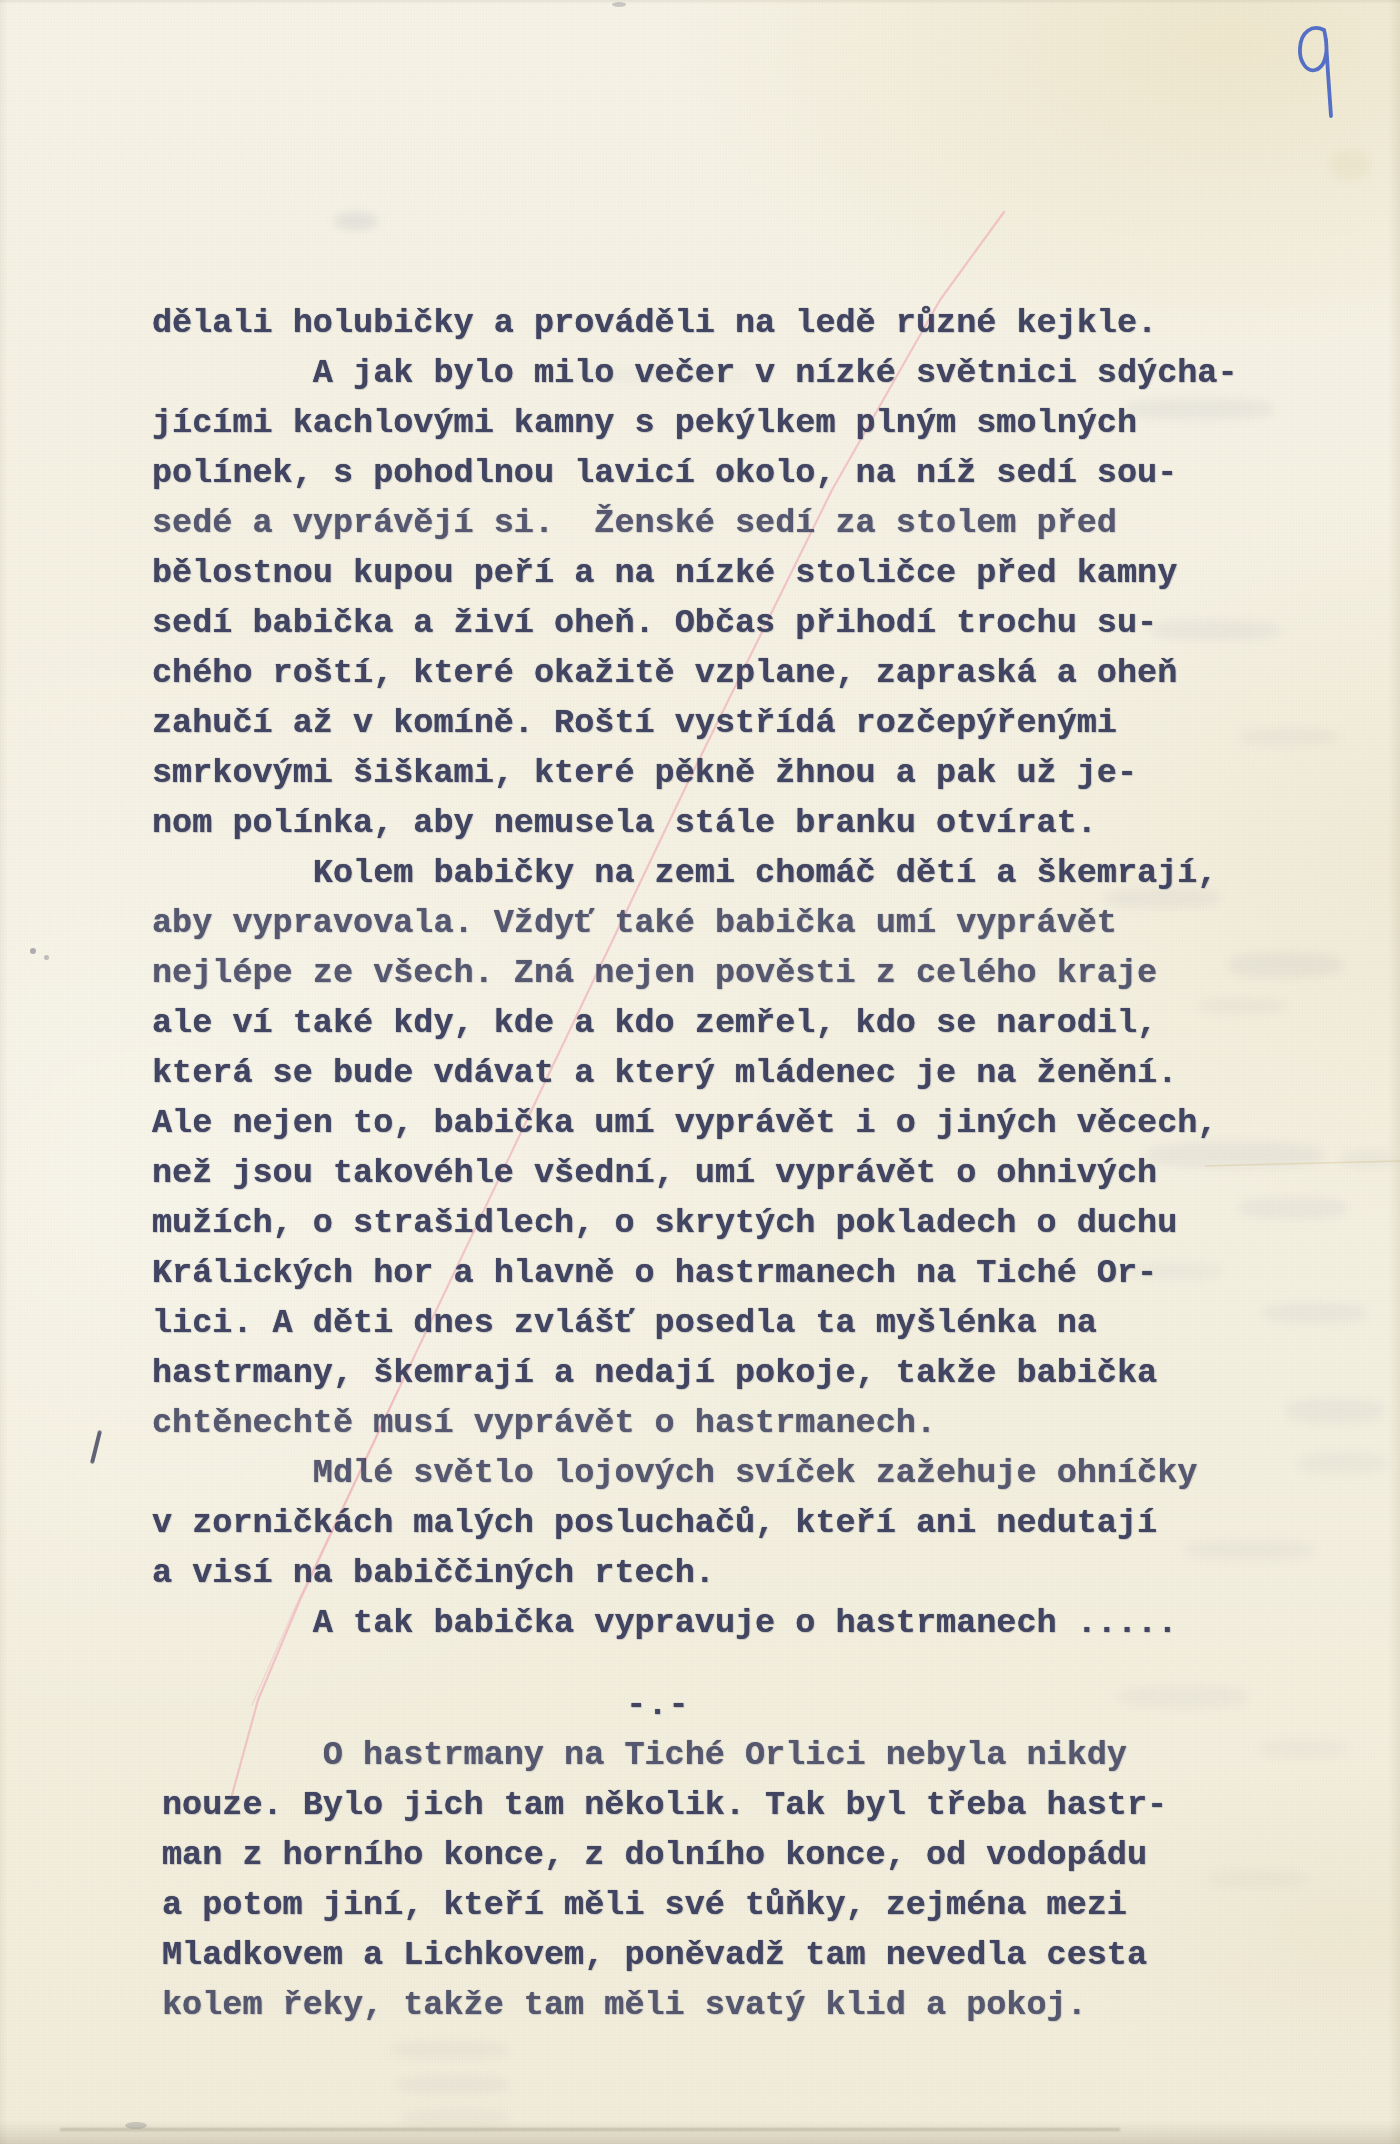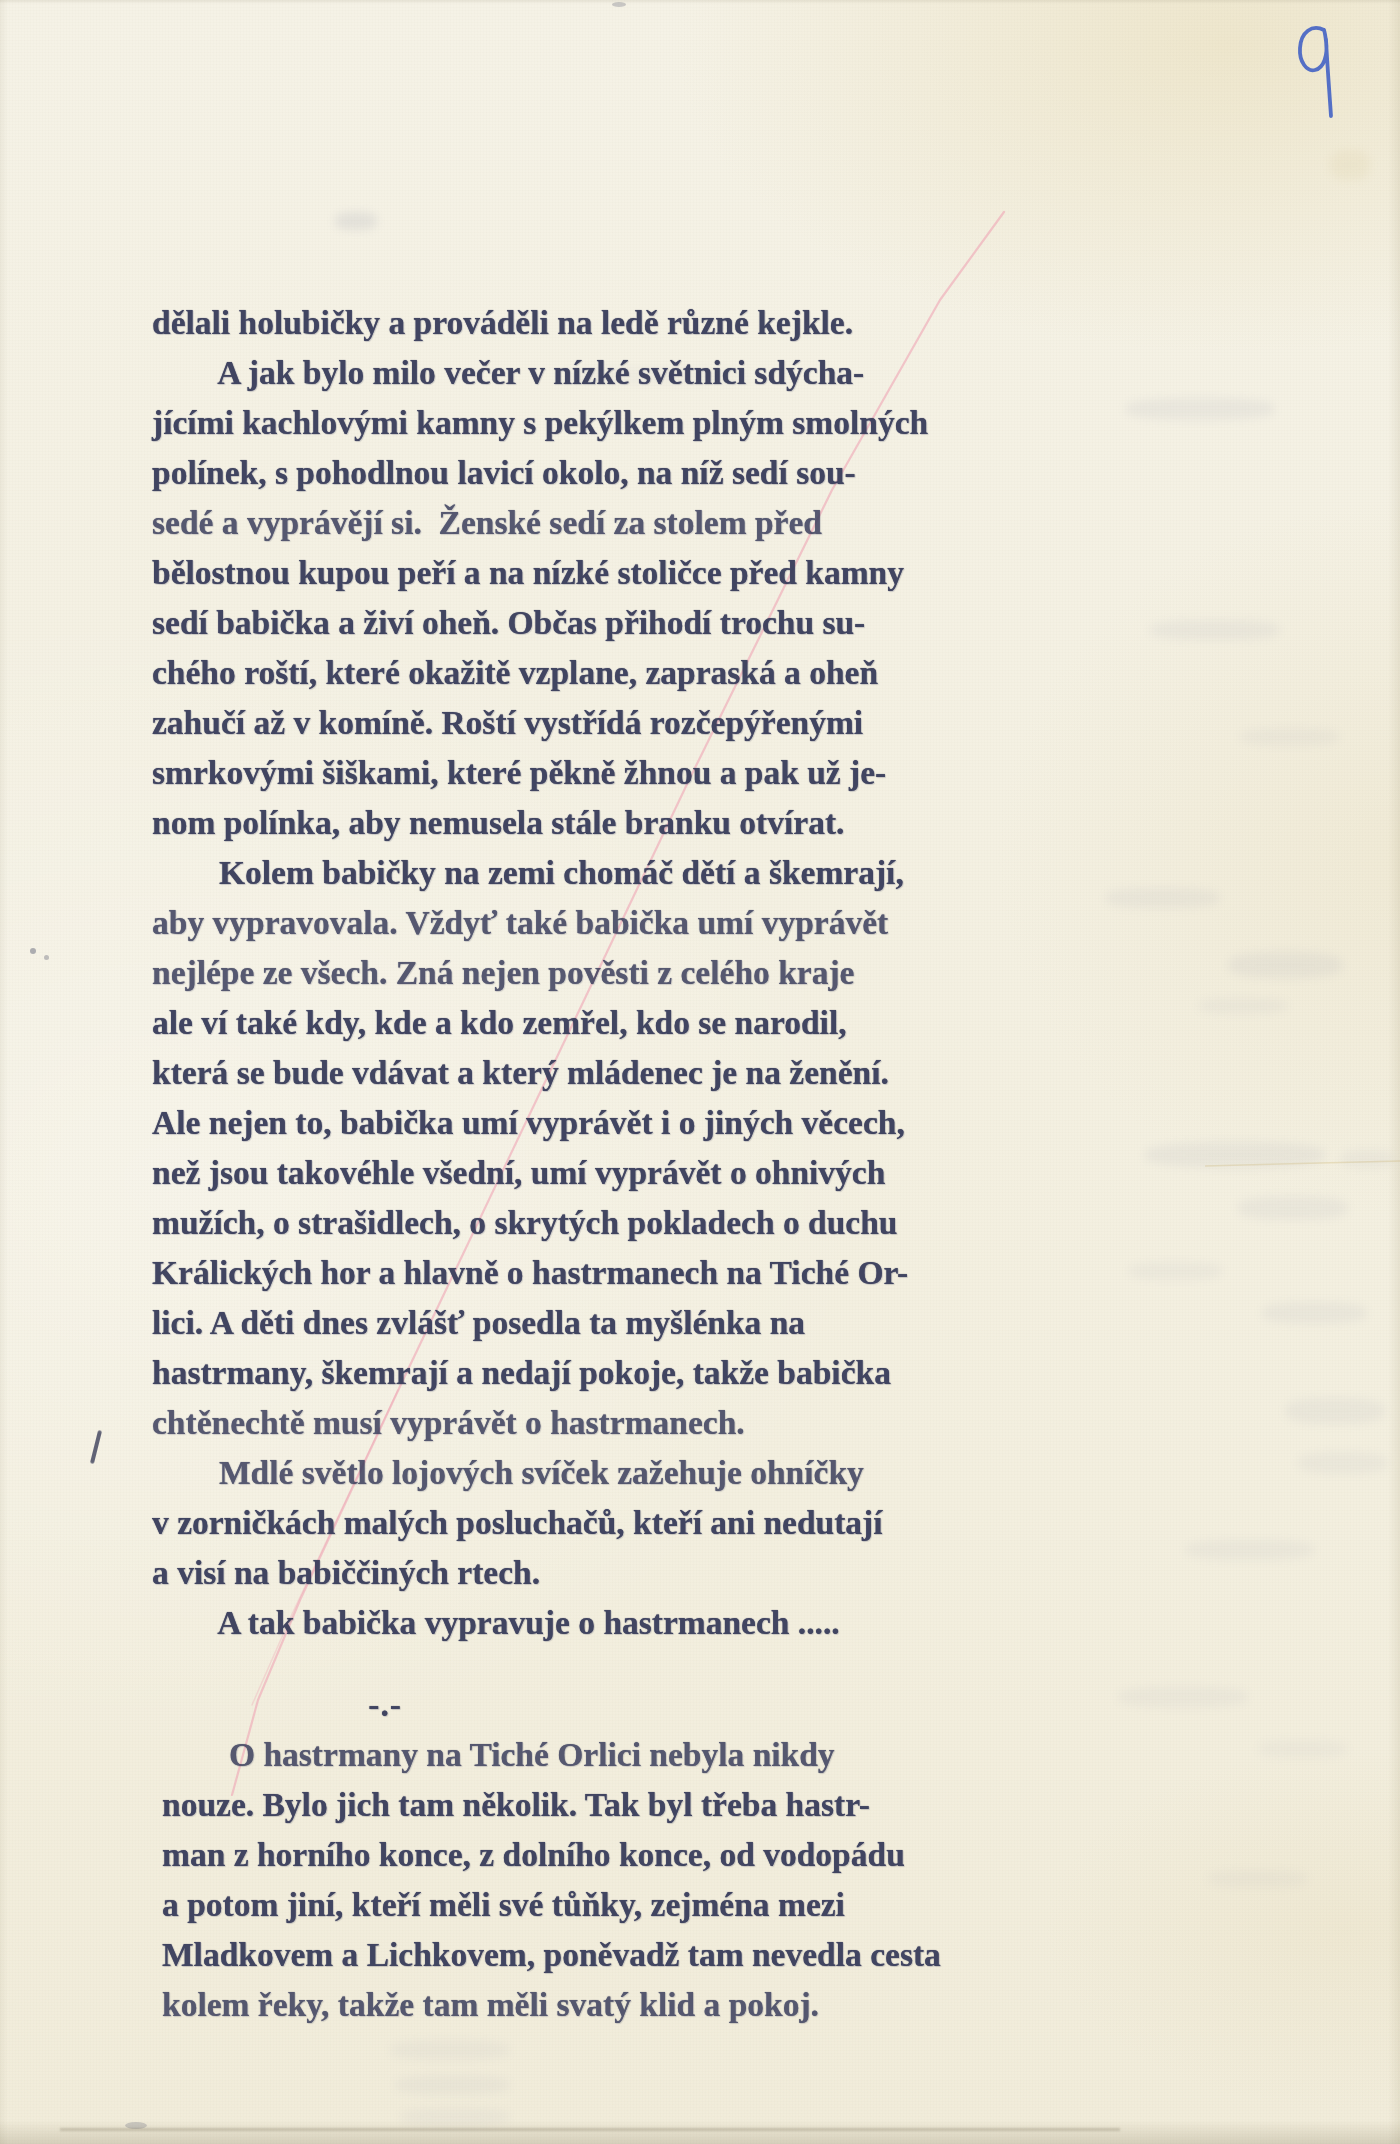--- a/index.html
+++ b/index.html
@@ -13,21 +13,21 @@
       linear-gradient(#f5f2e6, #f3efdf 70%, #f1ecda);
   }
   .grain{
     position:absolute;inset:0;pointer-events:none;
     background:
       repeating-linear-gradient(0deg, rgba(120,110,80,0.016) 0 1px, transparent 1px 3px),
       repeating-linear-gradient(90deg, rgba(120,110,80,0.016) 0 1px, transparent 1px 3px);
   }
   .text-block{
     position:absolute;left:152px;top:298px;
-    font-family:Liberation Serif, serif;
+    font-family:Liberation Mono, monospace;
     font-weight:bold;font-size:33.5px;line-height:50px;
     color:#3a3e5c;white-space:pre;
     text-shadow:0 0 1px rgba(52,55,88,0.85), 1px 1px 1px rgba(52,55,88,0.16);
     filter:blur(0.22px);
   }
   .line{height:50px;opacity:.96;}
   .line.separator{margin-top:32px;letter-spacing:1px;}
   .line:nth-child(n+28){transform:translateX(10px);}
   .line:nth-child(5),.line:nth-child(13),.line:nth-child(14),
   .line:nth-child(23),.line:nth-child(24),.line:nth-child(29),

